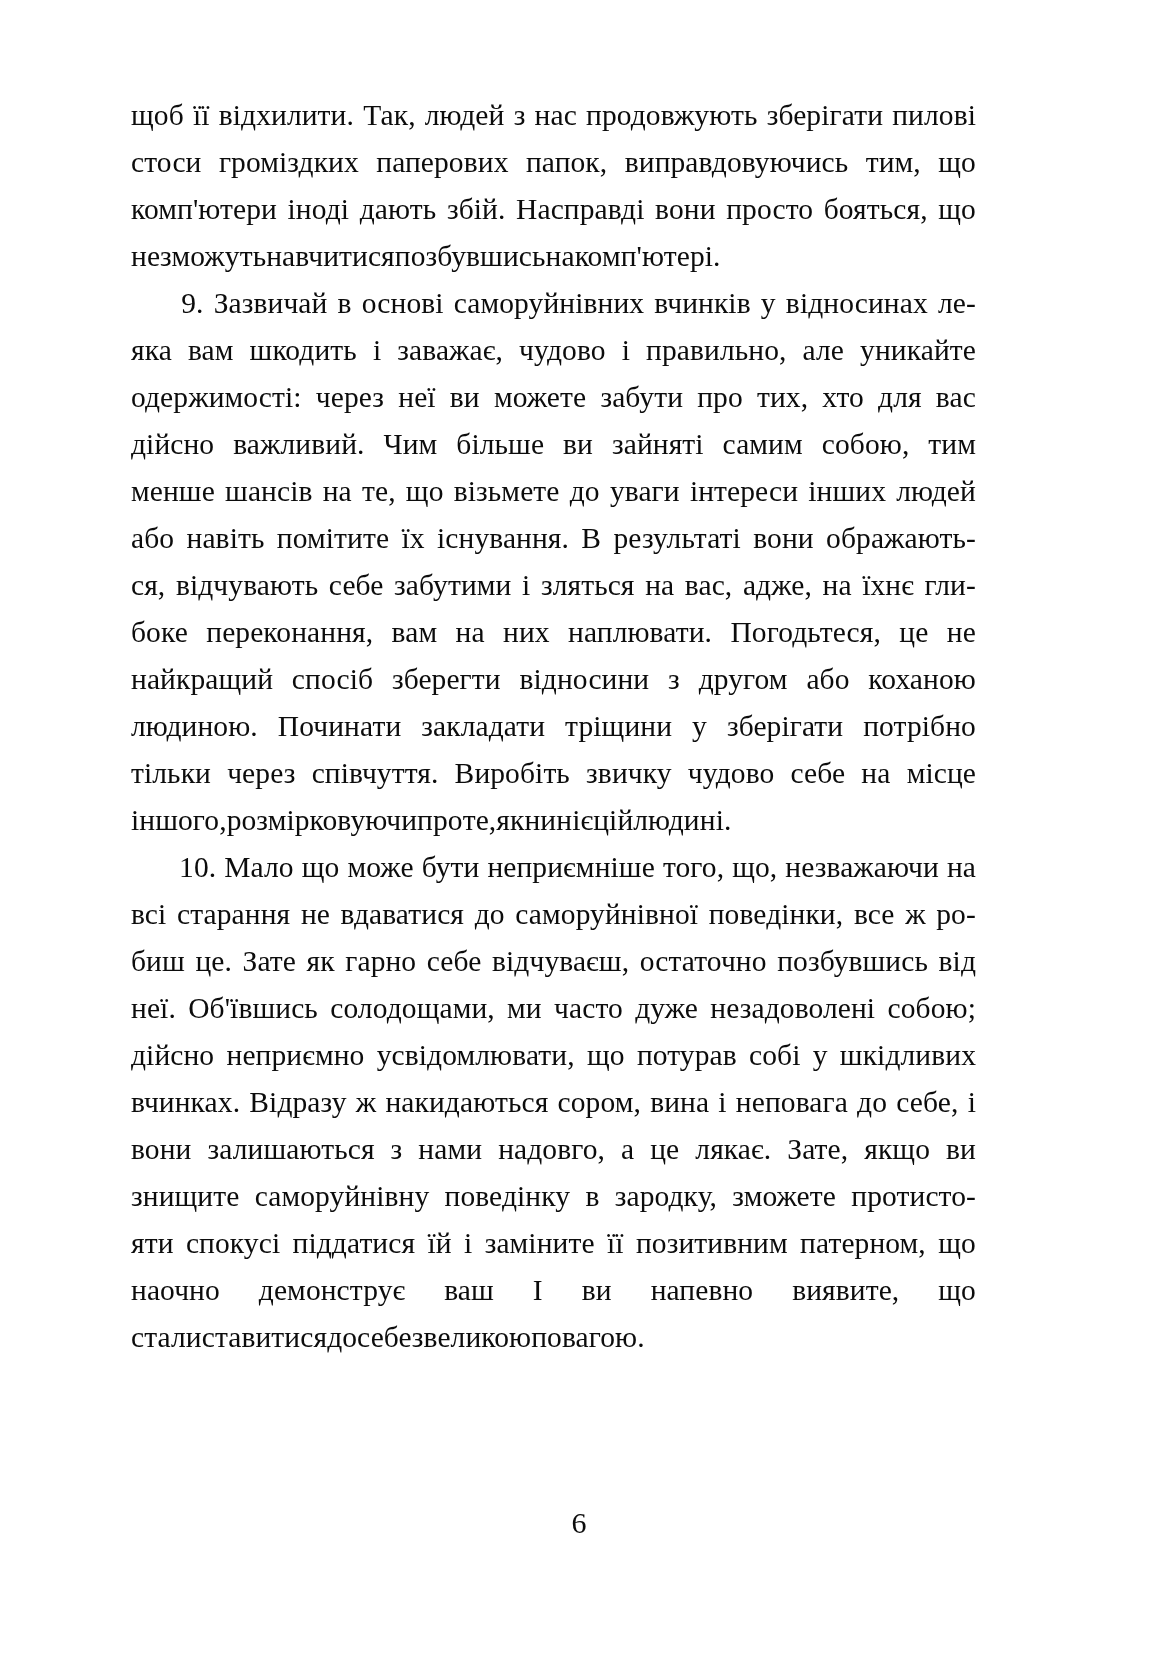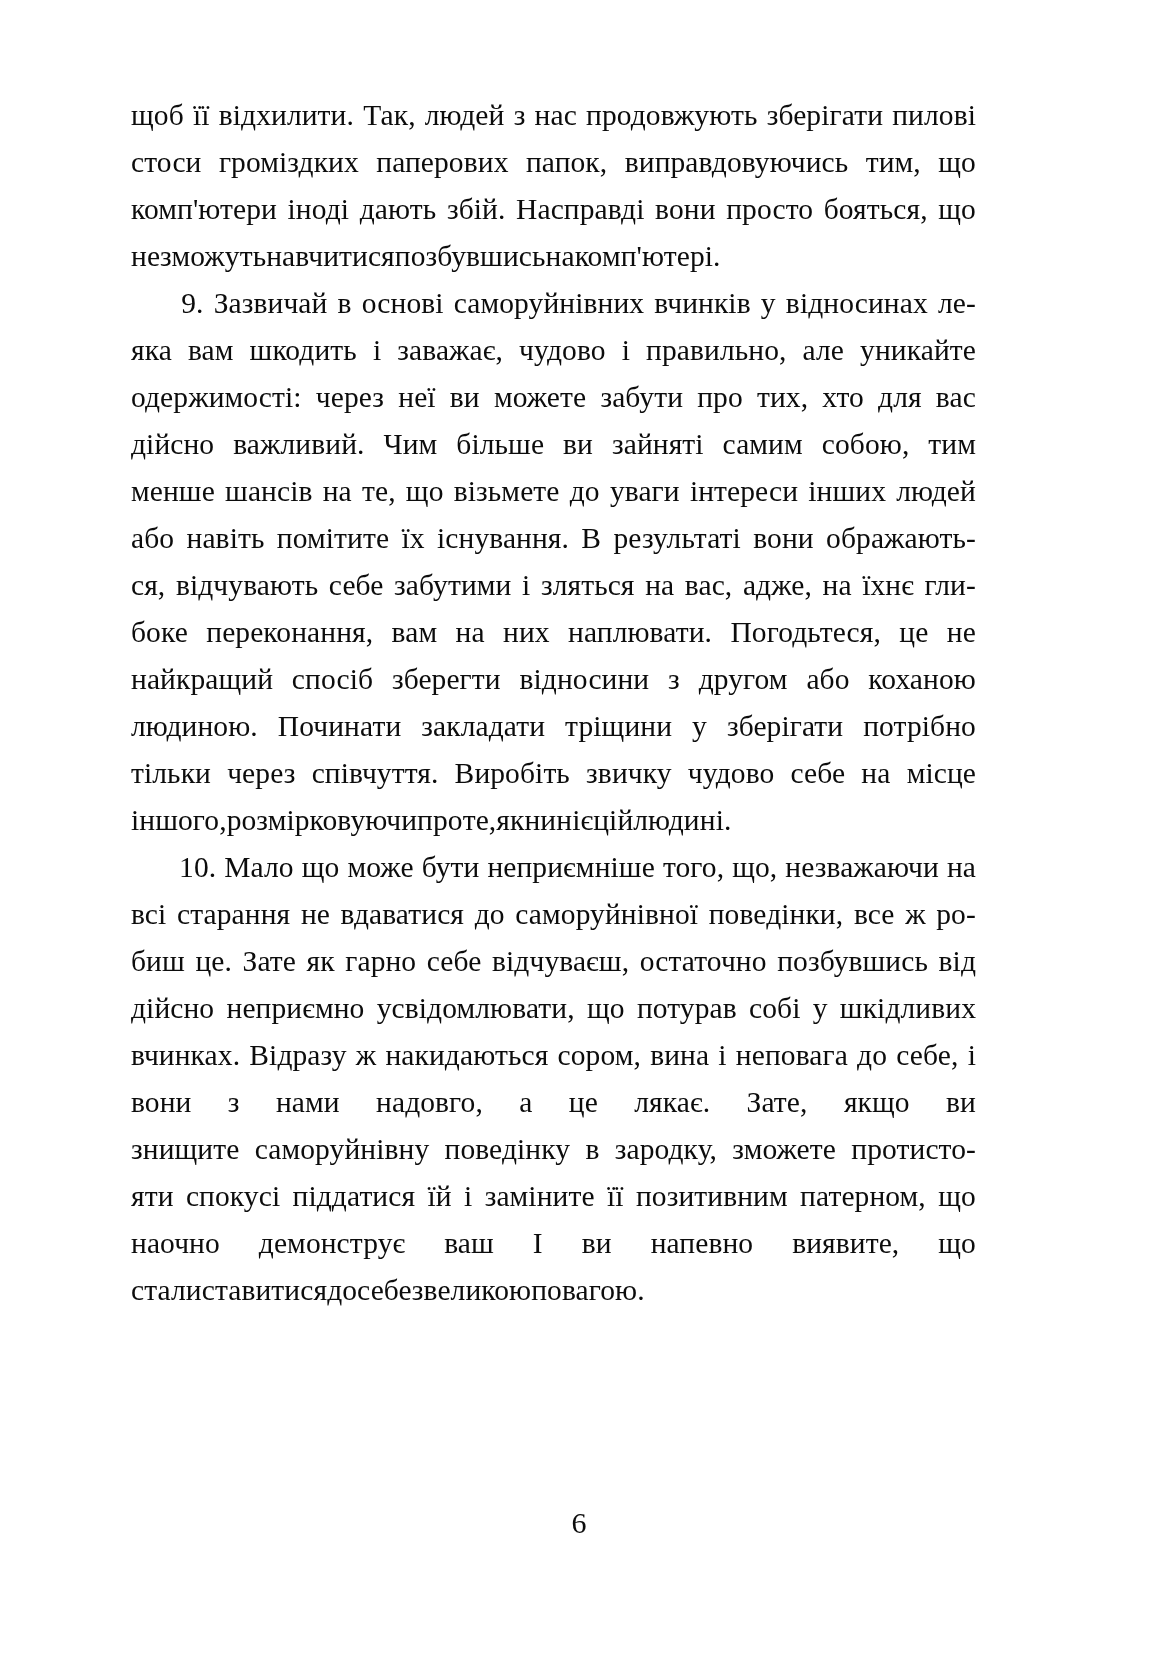--- a/index.html
+++ b/index.html
@@ -88,23 +88,24 @@
         <div class="jline"><span class="seg">боке</span><span class="seg">переконання,</span><span class="seg">вам</span><span class="seg">на</span><span class="seg">них</span><span class="seg">наплювати.</span><span class="seg">Погодьтеся,</span><span class="seg">це</span><span class="seg">не</span></div>
         <div class="jline"><span class="seg">найкращий</span><span class="seg">спосіб</span><span class="seg">зберегти</span><span class="seg">відносини</span><span class="seg">з</span><span class="seg">другом</span><span class="seg">або</span><span class="seg">коханою</span></div>
         <div class="jline"><span class="seg">людиною.</span><span class="seg">Починати</span><span class="seg">закладати</span><span class="seg">тріщини</span><span class="seg">у</span><span class="seg">зберігати</span><span class="seg">потрібно</span></div>
         <div class="jline"><span class="seg">тільки</span><span class="seg">через</span><span class="seg">співчуття.</span><span class="seg">Виробіть</span><span class="seg">звичку</span><span class="seg">чудово</span><span class="seg">себе</span><span class="seg">на</span><span class="seg">місце</span></div>
         <div class="jline last"><span class="seg">іншого,</span><span class="seg">розмірковуючи</span><span class="seg">про</span><span class="seg">те,</span><span class="seg">як</span><span class="seg">нині</span><span class="seg">є</span><span class="seg">цій</span><span class="seg">людині.</span></div>
       </div>
     <div class="para">
         <div class="jline"><span class="indent"></span><span class="seg">10.</span><span class="seg">Мало</span><span class="seg">що</span><span class="seg">може</span><span class="seg">бути</span><span class="seg">неприємніше</span><span class="seg">того,</span><span class="seg">що,</span><span class="seg">незважаючи</span><span class="seg">на</span></div>
         <div class="jline"><span class="seg">всі</span><span class="seg">старання</span><span class="seg">не</span><span class="seg">вдаватися</span><span class="seg">до</span><span class="seg">саморуйнівної</span><span class="seg">поведінки,</span><span class="seg">все</span><span class="seg">ж</span><span class="seg">ро-</span></div>
         <div class="jline"><span class="seg">биш</span><span class="seg">це.</span><span class="seg">Зате</span><span class="seg">як</span><span class="seg">гарно</span><span class="seg">себе</span><span class="seg">відчуваєш,</span><span class="seg">остаточно</span><span class="seg">позбувшись</span><span class="seg">від</span></div>
+        <div class="jline"><span class="seg">неї.</span><span class="seg">Об'ївшись</span><span class="seg">солодощами,</span><span class="seg">ми</span><span class="seg">часто</span><span class="seg">дуже</span><span class="seg">незадоволені</span><span class="seg">собою;</span></div>
         <div class="jline"><span class="seg">дійсно</span><span class="seg">неприємно</span><span class="seg">усвідомлювати,</span><span class="seg">що</span><span class="seg">потурав</span><span class="seg">собі</span><span class="seg">у</span><span class="seg">шкідливих</span></div>
         <div class="jline"><span class="seg">вчинках.</span><span class="seg">Відразу</span><span class="seg">ж</span><span class="seg">накидаються</span><span class="seg">сором,</span><span class="seg">вина</span><span class="seg">і</span><span class="seg">неповага</span><span class="seg">до</span><span class="seg">себе,</span><span class="seg">і</span></div>
-        <div class="jline"><span class="seg">вони</span><span class="seg">з</span><span class="seg">нами</span><span class="seg">надовго,</span><span class="seg">а</span><span class="seg">це</span><span class="seg">лякає.</span><span class="seg">Зате,</span><span class="seg">якщо</span><span class="seg">ви</span></div>
+        <div class="jline"><span class="seg">вони</span><span class="seg">залишаються</span><span class="seg">з</span><span class="seg">нами</span><span class="seg">надовго,</span><span class="seg">а</span><span class="seg">це</span><span class="seg">лякає.</span><span class="seg">Зате,</span><span class="seg">якщо</span><span class="seg">ви</span></div>
         <div class="jline"><span class="seg">знищите</span><span class="seg">саморуйнівну</span><span class="seg">поведінку</span><span class="seg">в</span><span class="seg">зародку,</span><span class="seg">зможете</span><span class="seg">протисто-</span></div>
         <div class="jline"><span class="seg">яти</span><span class="seg">спокусі</span><span class="seg">піддатися</span><span class="seg">їй</span><span class="seg">і</span><span class="seg">заміните</span><span class="seg">її</span><span class="seg">позитивним</span><span class="seg">патерном,</span><span class="seg">що</span></div>
         <div class="jline"><span class="seg">наочно</span><span class="seg">демонструє</span><span class="seg">ваш</span><span class="seg">І</span><span class="seg">ви</span><span class="seg">напевно</span><span class="seg">виявите,</span><span class="seg">що</span></div>
         <div class="jline last"><span class="seg">стали</span><span class="seg">ставитися</span><span class="seg">до</span><span class="seg">себе</span><span class="seg">з</span><span class="seg">великою</span><span class="seg">повагою.</span></div>
       </div>
   </div>
 
   <div class="page-number">6</div>
 
 </div>

